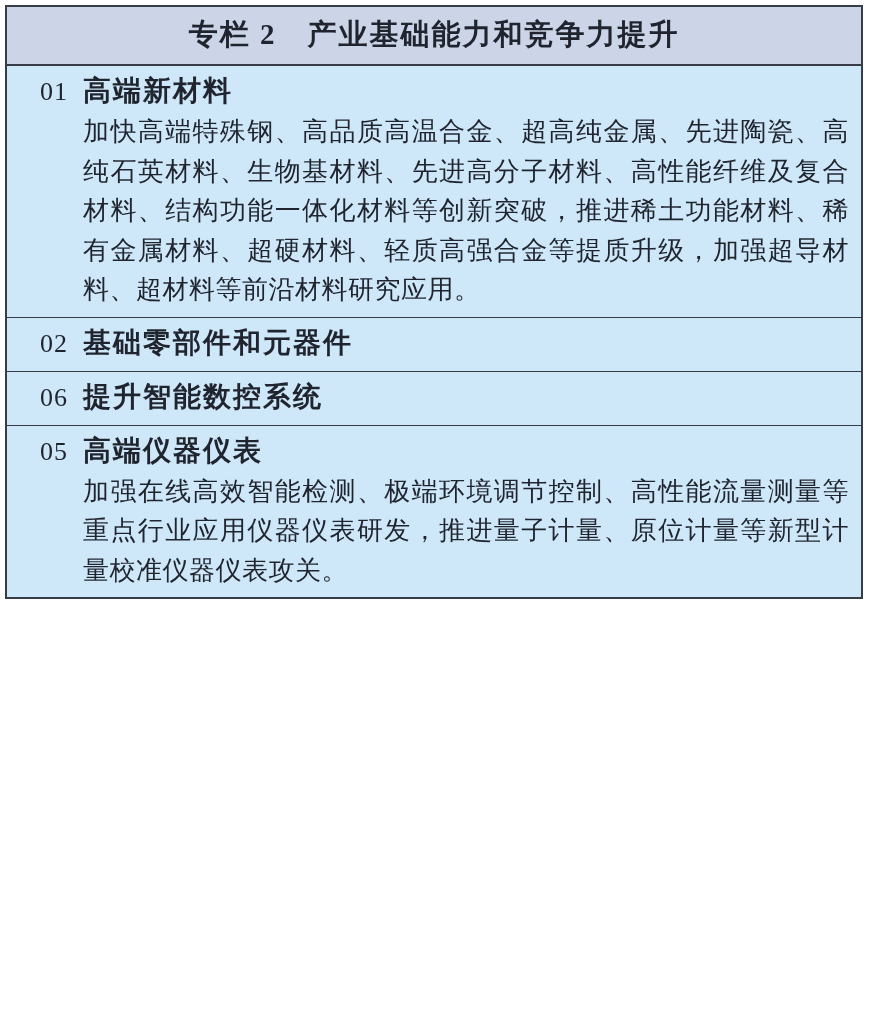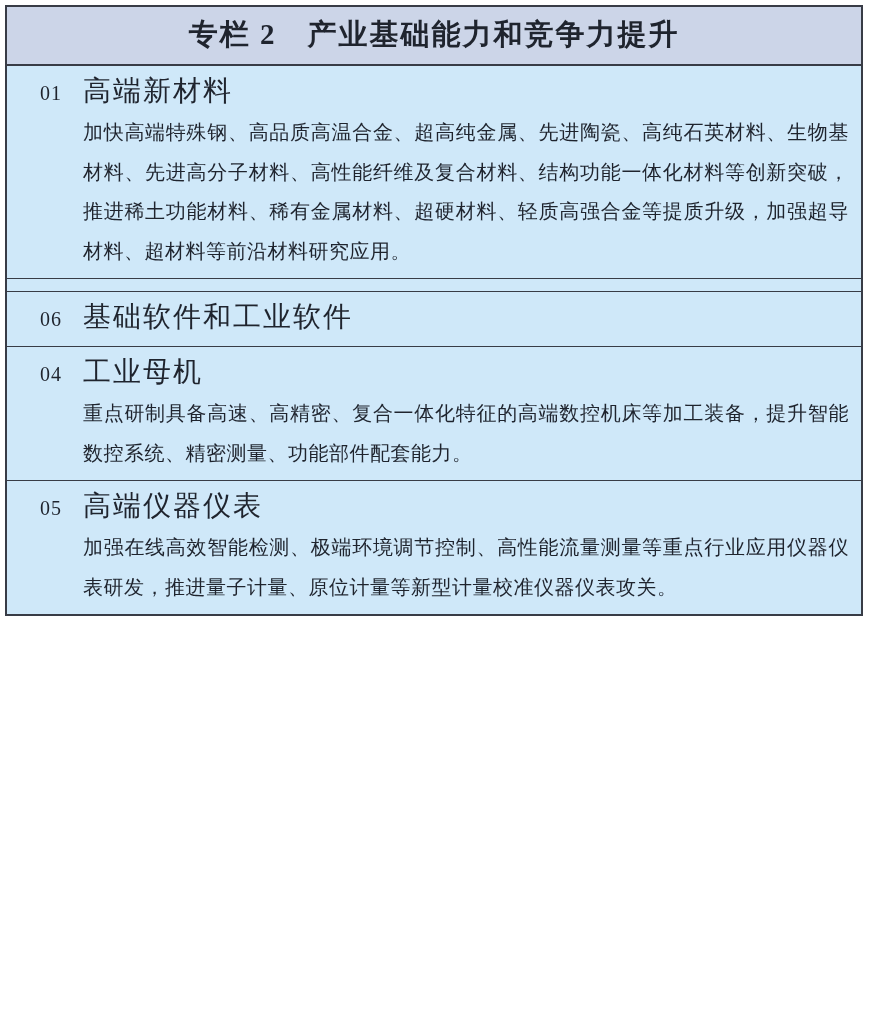--- a/index.html
+++ b/index.html
@@ -48,31 +48,31 @@
   }
   .sec-head {
     padding-left: 33px;
     font-size: 28px;
     line-height: 40px;
     white-space: nowrap;
   }
   .sec-num {
     display: inline-block;
     width: 43px;
-    font-size: 20px;
+    font-size: 26px;
     letter-spacing: 1px;
   }
   .sec-title {
-    font-weight: normal;
+    font-weight: bold;
     letter-spacing: 2px;
     text-align: center;
   }
   .sec-body {
     margin: 0 12px 0 76px;
-    font-size: 20px;
+    font-size: 26px;
     line-height: 39.5px;
     text-align: justify;
     text-justify: inter-character;
     letter-spacing: 0.5px;
   }
 </style>
 </head>
 <body>
 
 <div class="page">
@@ -83,34 +83,31 @@
     <div class="panel-sections">
 
       <div class="section">
         <div class="sec-head">
           <span class="sec-num">01</span><span class="sec-title">高端新材料</span>
         </div>
         <p class="sec-body">加快高端特殊钢、高品质高温合金、超高纯金属、先进陶瓷、高纯石英材料、生物基材料、先进高分子材料、高性能纤维及复合材料、结构功能一体化材料等创新突破，推进稀土功能材料、稀有金属材料、超硬材料、轻质高强合金等提质升级，加强超导材料、超材料等前沿材料研究应用。</p>
       </div>
 
       <div class="section">
-      </div>
-
-      <div class="section">
         <div class="sec-head">
-          <span class="sec-num">06</span><span class="sec-title">基础软件和工业软件</span>
+          <span class="sec-num">02</span><span class="sec-title">基础零部件和元器件</span>
         </div>
       </div>
 
       <div class="section">
         <div class="sec-head">
-          <span class="sec-num">04</span><span class="sec-title">工业母机</span>
+          <span class="sec-num">06</span><span class="sec-title">提升智能数控系统</span>
         </div>
-        <p class="sec-body">重点研制具备高速、高精密、复合一体化特征的高端数控机床等加工装备，提升智能数控系统、精密测量、功能部件配套能力。</p>
       </div>
+
 
       <div class="section">
         <div class="sec-head">
           <span class="sec-num">05</span><span class="sec-title">高端仪器仪表</span>
         </div>
         <p class="sec-body">加强在线高效智能检测、极端环境调节控制、高性能流量测量等重点行业应用仪器仪表研发，推进量子计量、原位计量等新型计量校准仪器仪表攻关。</p>
       </div>
 
     </div>
   </div>

